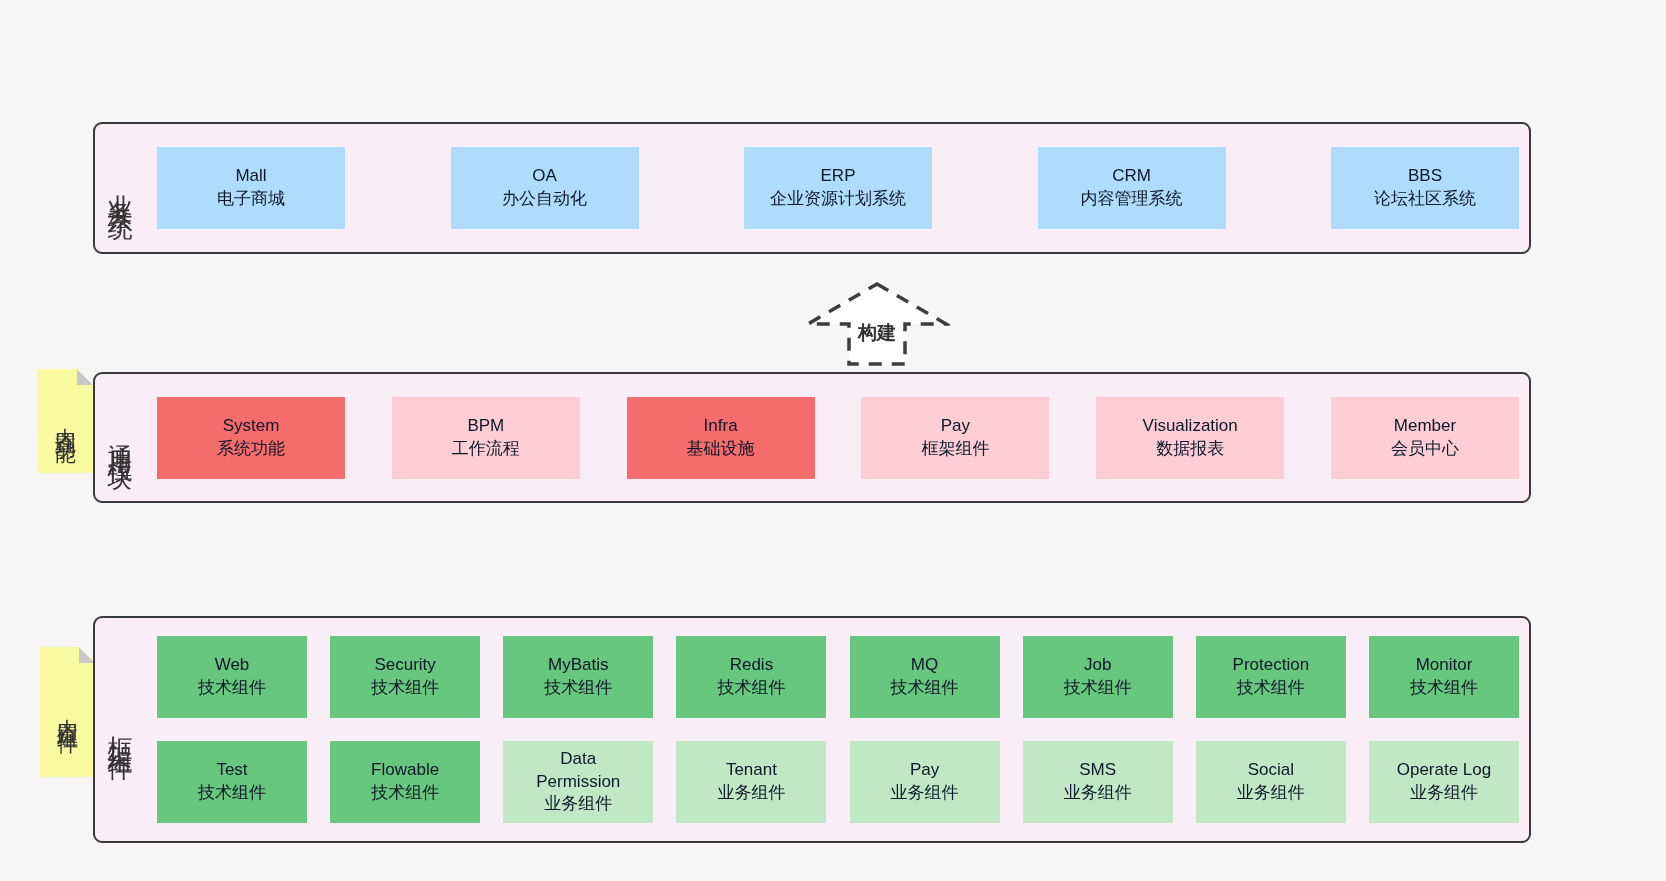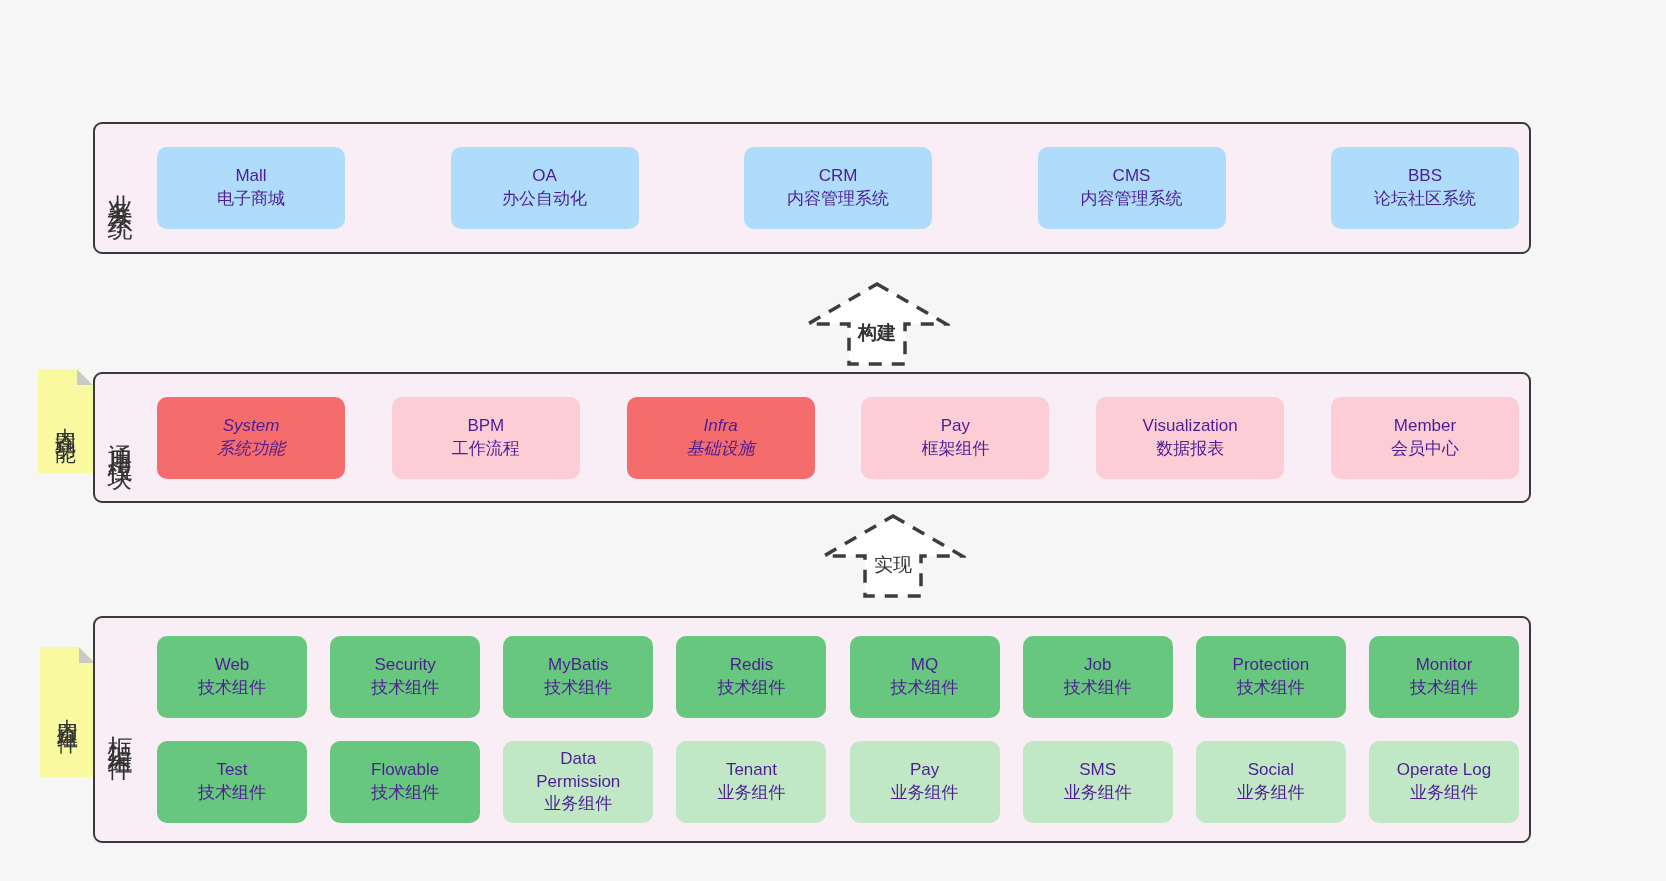--- a/index.html
+++ b/index.html
@@ -51,37 +51,37 @@
     min-width:0;
   }
   .row{
     display:flex;
     justify-content:space-between;
     align-items:center;
   }
   
   .box{
     height:82px;
-    border-radius:10px;
+    border-radius:0;
     display:flex;
     flex-direction:column;
     align-items:center;
     justify-content:center;
     text-align:center;
     line-height:1.35;
     font-size:17px;
-    color:#4c1d95;
+    color:#0f172a;
     box-sizing:border-box;
     padding:0 6px;
   }
   .layer-1 .box,.layer-2 .box{width:188px;}
   .layer-3 .box{width:150px;align-items:center;}
   .box .name{white-space:pre-line;}
   .blue{background:#aedcfa;}
-  .red{background:#f56c6c;font-style:italic;}
+  .red{background:#f56c6c;}
   .pink{background:#fdcdd5;}
   .green-dark{background:#68c77e;}
   .green-light{background:#c1e8c5;}
   
   .sticky{
     position:absolute;
     width:55px;
     background:#f9f9a0;
     z-index:1;
     display:flex;
@@ -138,46 +138,39 @@
     <span>内置组件</span>
   </div>
 
   <div class="arrow arrow-1">
     <svg width="146" height="88" viewBox="0 0 146 88">
       <polygon points="73,4 142,44 101,44 101,84 45,84 45,44 4,44"></polygon>
       <rect x="47" y="38" width="52" height="28"></rect>
       <text x="73" y="59">构建</text>
     </svg>
   </div>
-  <div class="arrow arrow-2">
-    <svg width="146" height="88" viewBox="0 0 146 88">
-      <polygon points="73,4 142,44 101,44 101,84 45,84 45,44 4,44"></polygon>
-      <rect x="47" y="38" width="52" height="28"></rect>
-      <text x="73" y="59">实现</text>
-    </svg>
-  </div>
 
   <section class="layer layer-1">
     <div class="v-label">业务系统</div>
     <div class="rows">
       <div class="row">
           <div class="box blue">
     <span class="name">Mall</span>
     <span class="subtitle">电子商城</span>
   </div>
           <div class="box blue">
     <span class="name">OA</span>
     <span class="subtitle">办公自动化</span>
   </div>
           <div class="box blue">
+    <span class="name">ERP</span>
+    <span class="subtitle">企业资源计划系统</span>
+  </div>
+          <div class="box blue">
     <span class="name">CRM</span>
-    <span class="subtitle">内容管理系统</span>
-  </div>
-          <div class="box blue">
-    <span class="name">CMS</span>
     <span class="subtitle">内容管理系统</span>
   </div>
           <div class="box blue">
     <span class="name">BBS</span>
     <span class="subtitle">论坛社区系统</span>
   </div>
         </div>
     </div>
   </section>
 

